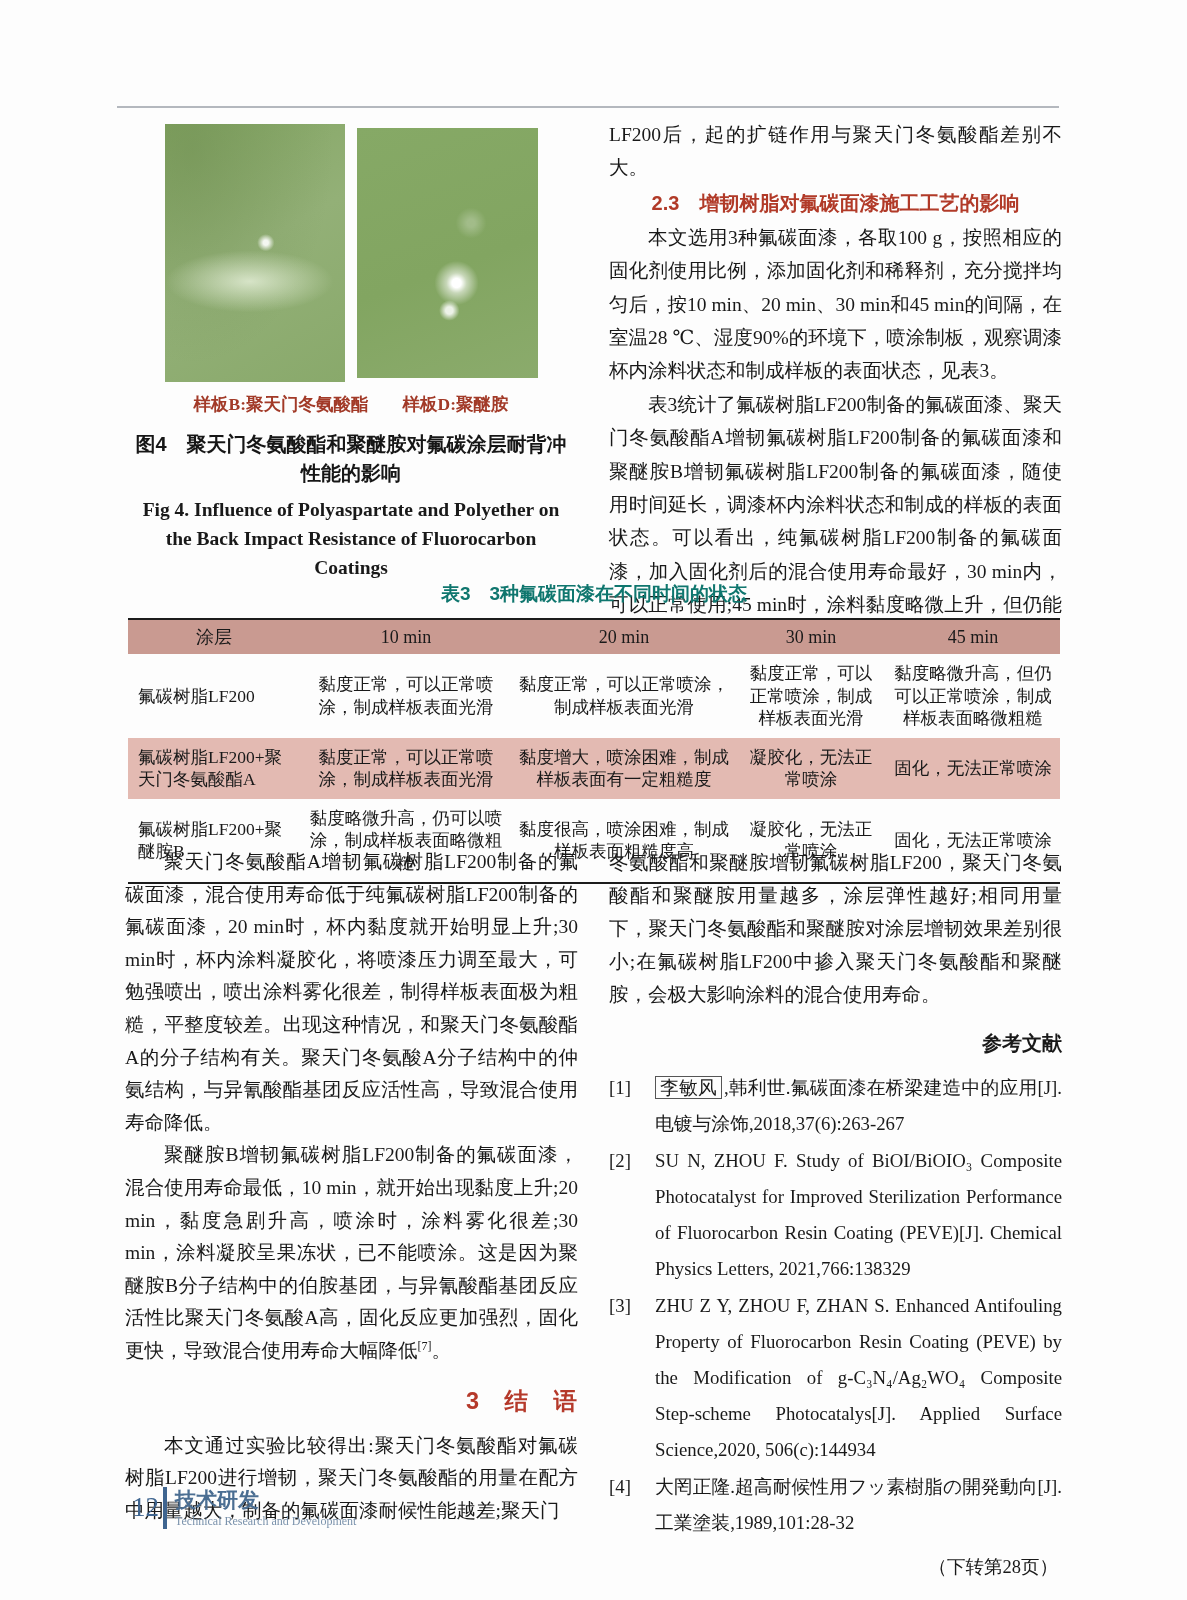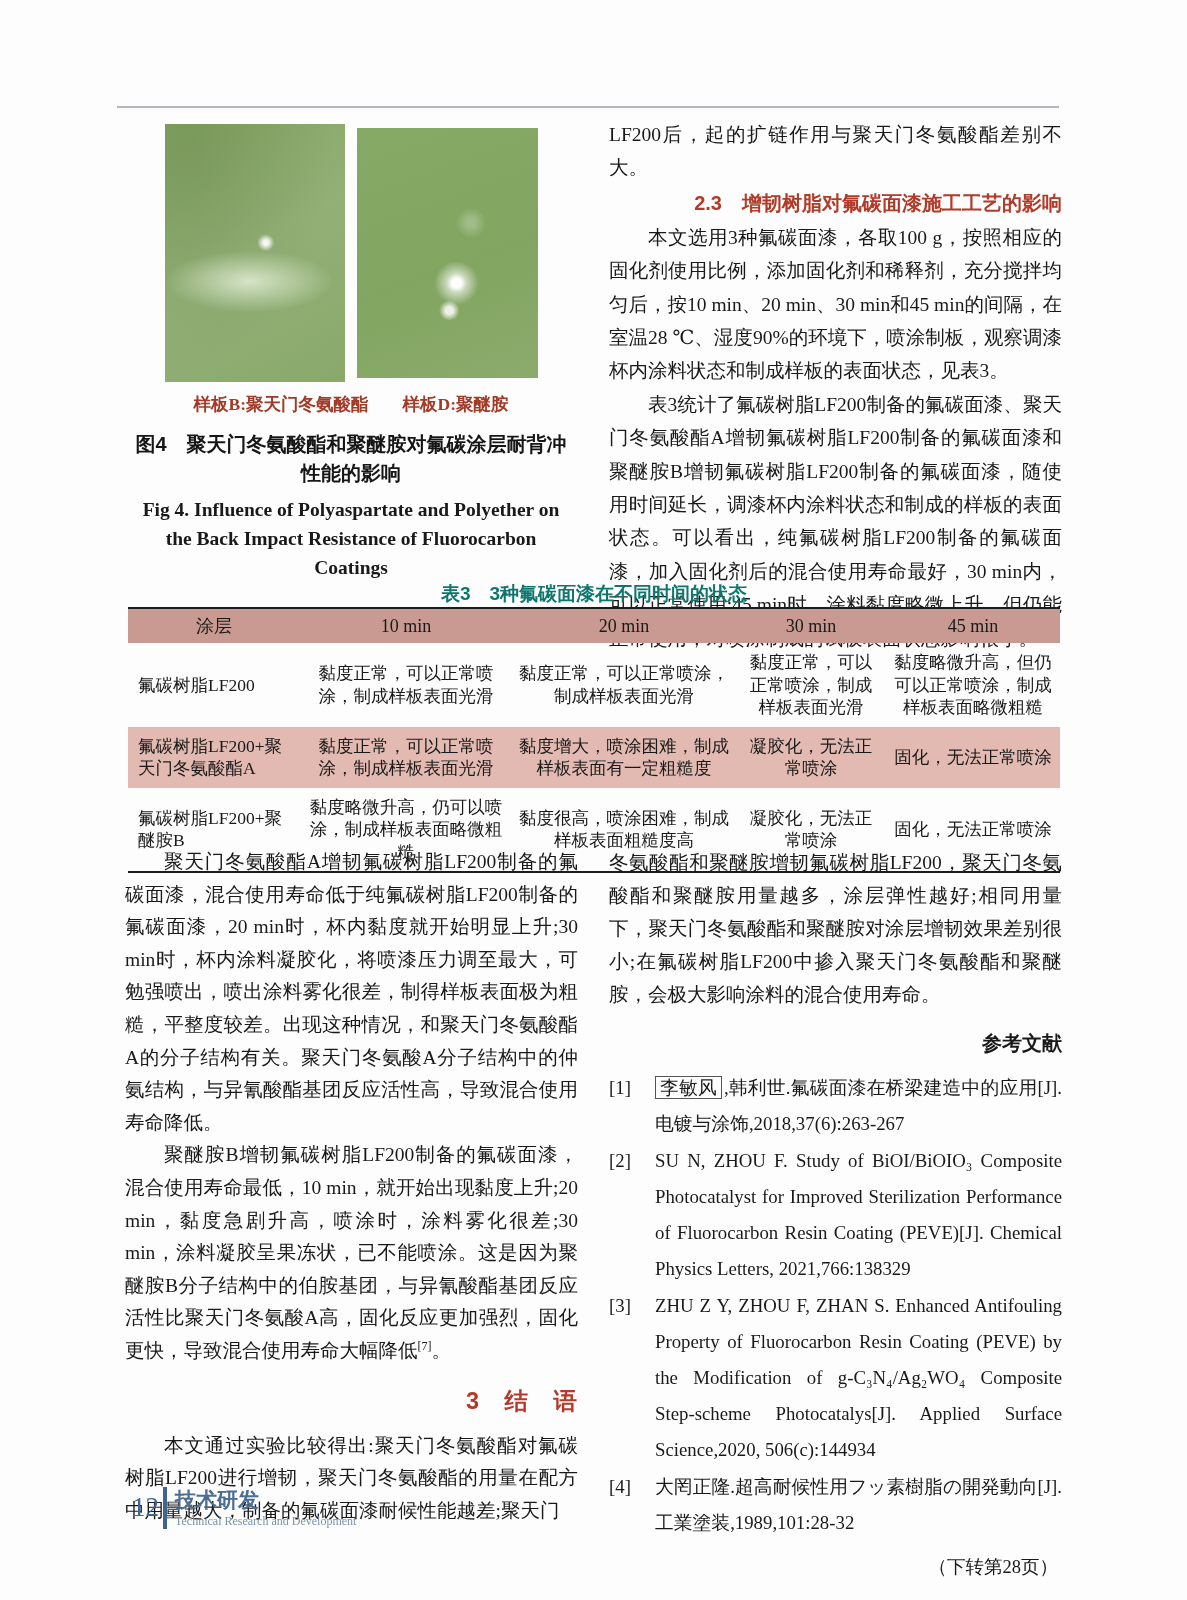--- a/index.html
+++ b/index.html
@@ -37,31 +37,31 @@
     font-weight:bold; font-size:20px; line-height:29px; color:#161616; padding:0 6px; }
   .fig-title-en { margin-top:7px; font-weight:bold; font-size:19.5px; line-height:29px; padding:0 14px; }
   
   .col { position:absolute; width:453px; font-size:19.5px; line-height:33.4px;
     text-align:justify; }
   .rcol-top { left:609px; top:118px; }
   .lcol-bot { left:125px; top:846px; line-height:32.6px; }
   .rcol-bot { left:609px; top:846px; line-height:33px; }
   .indent { text-indent:2em; }
   .sec-head { font-family:"Liberation Sans","DejaVu Sans",sans-serif; font-weight:bold;
-    color:#b13a28; font-size:20px; line-height:36px; text-align:right; text-indent:0; }
+    color:#b13a28; font-size:20px; line-height:36px; text-align:center; text-indent:0; }
   .conclusion-head { font-family:"Liberation Sans","DejaVu Sans",sans-serif; font-weight:bold;
     color:#b5392a; font-size:23.5px; line-height:30px; margin:18px 0 14px 2px;
     text-align:right; letter-spacing:1px; }
   sup { font-size:12px; line-height:0; }
   
   .table-block { position:absolute; left:128px; top:581px; width:932px; text-align:center; }
   .tbl-title-zh { font-family:"Liberation Sans","DejaVu Sans",sans-serif; font-weight:bold;
     font-size:19px; color:#0f766e; }
   .tbl-title-en { font-weight:bold; font-size:18.5px; margin-top:8px; }
-  table { width:100%; border-collapse:collapse; 
+  table { width:100%; border-collapse:collapse; margin-top:11px;
     border-top:2.5px solid #1c1c1c; border-bottom:2.5px solid #1c1c1c;
     font-size:17.5px; line-height:22.5px; }
   th { background:#c99a91; font-weight:normal; height:35px; font-size:18px; }
   td { padding:8px 6px; vertical-align:middle; text-align:center; }
   td.rowlabel { text-align:left; padding-left:10px; }
   tr.pink td { background:#e3bab2; }
   
   .ref-heading { text-align:right; font-family:"Liberation Sans","DejaVu Sans",sans-serif;
     font-weight:bold; font-size:20px; margin:16px 0 10px; }
   .ref-item { display:flex; font-size:18.8px; line-height:36px; margin-bottom:1px; }

